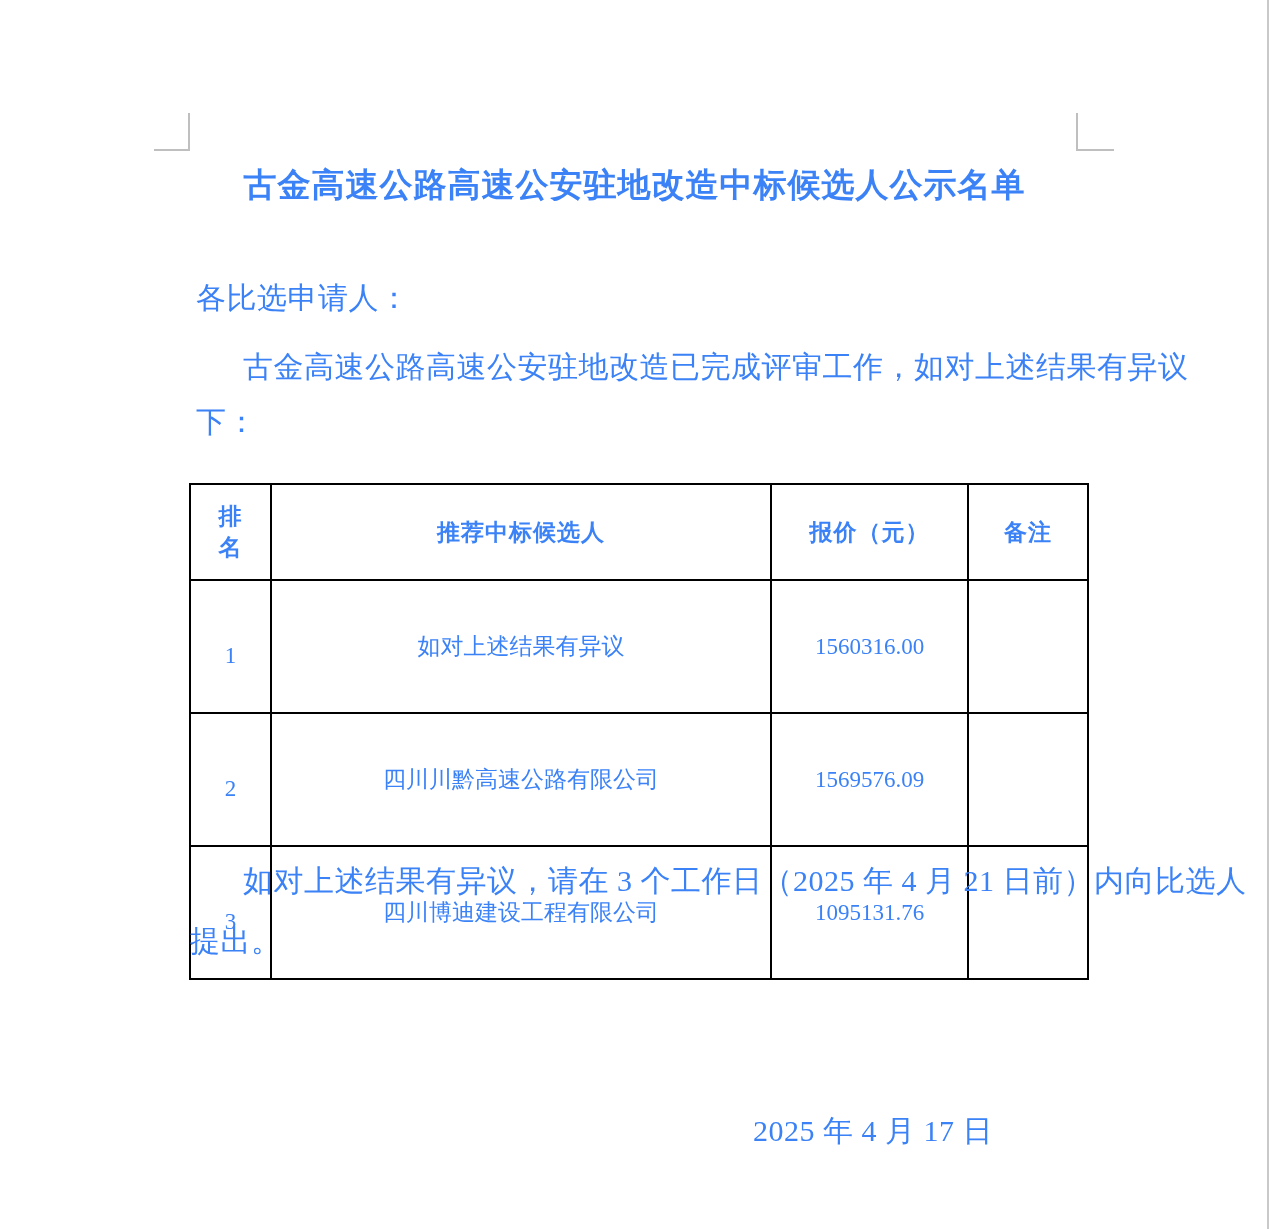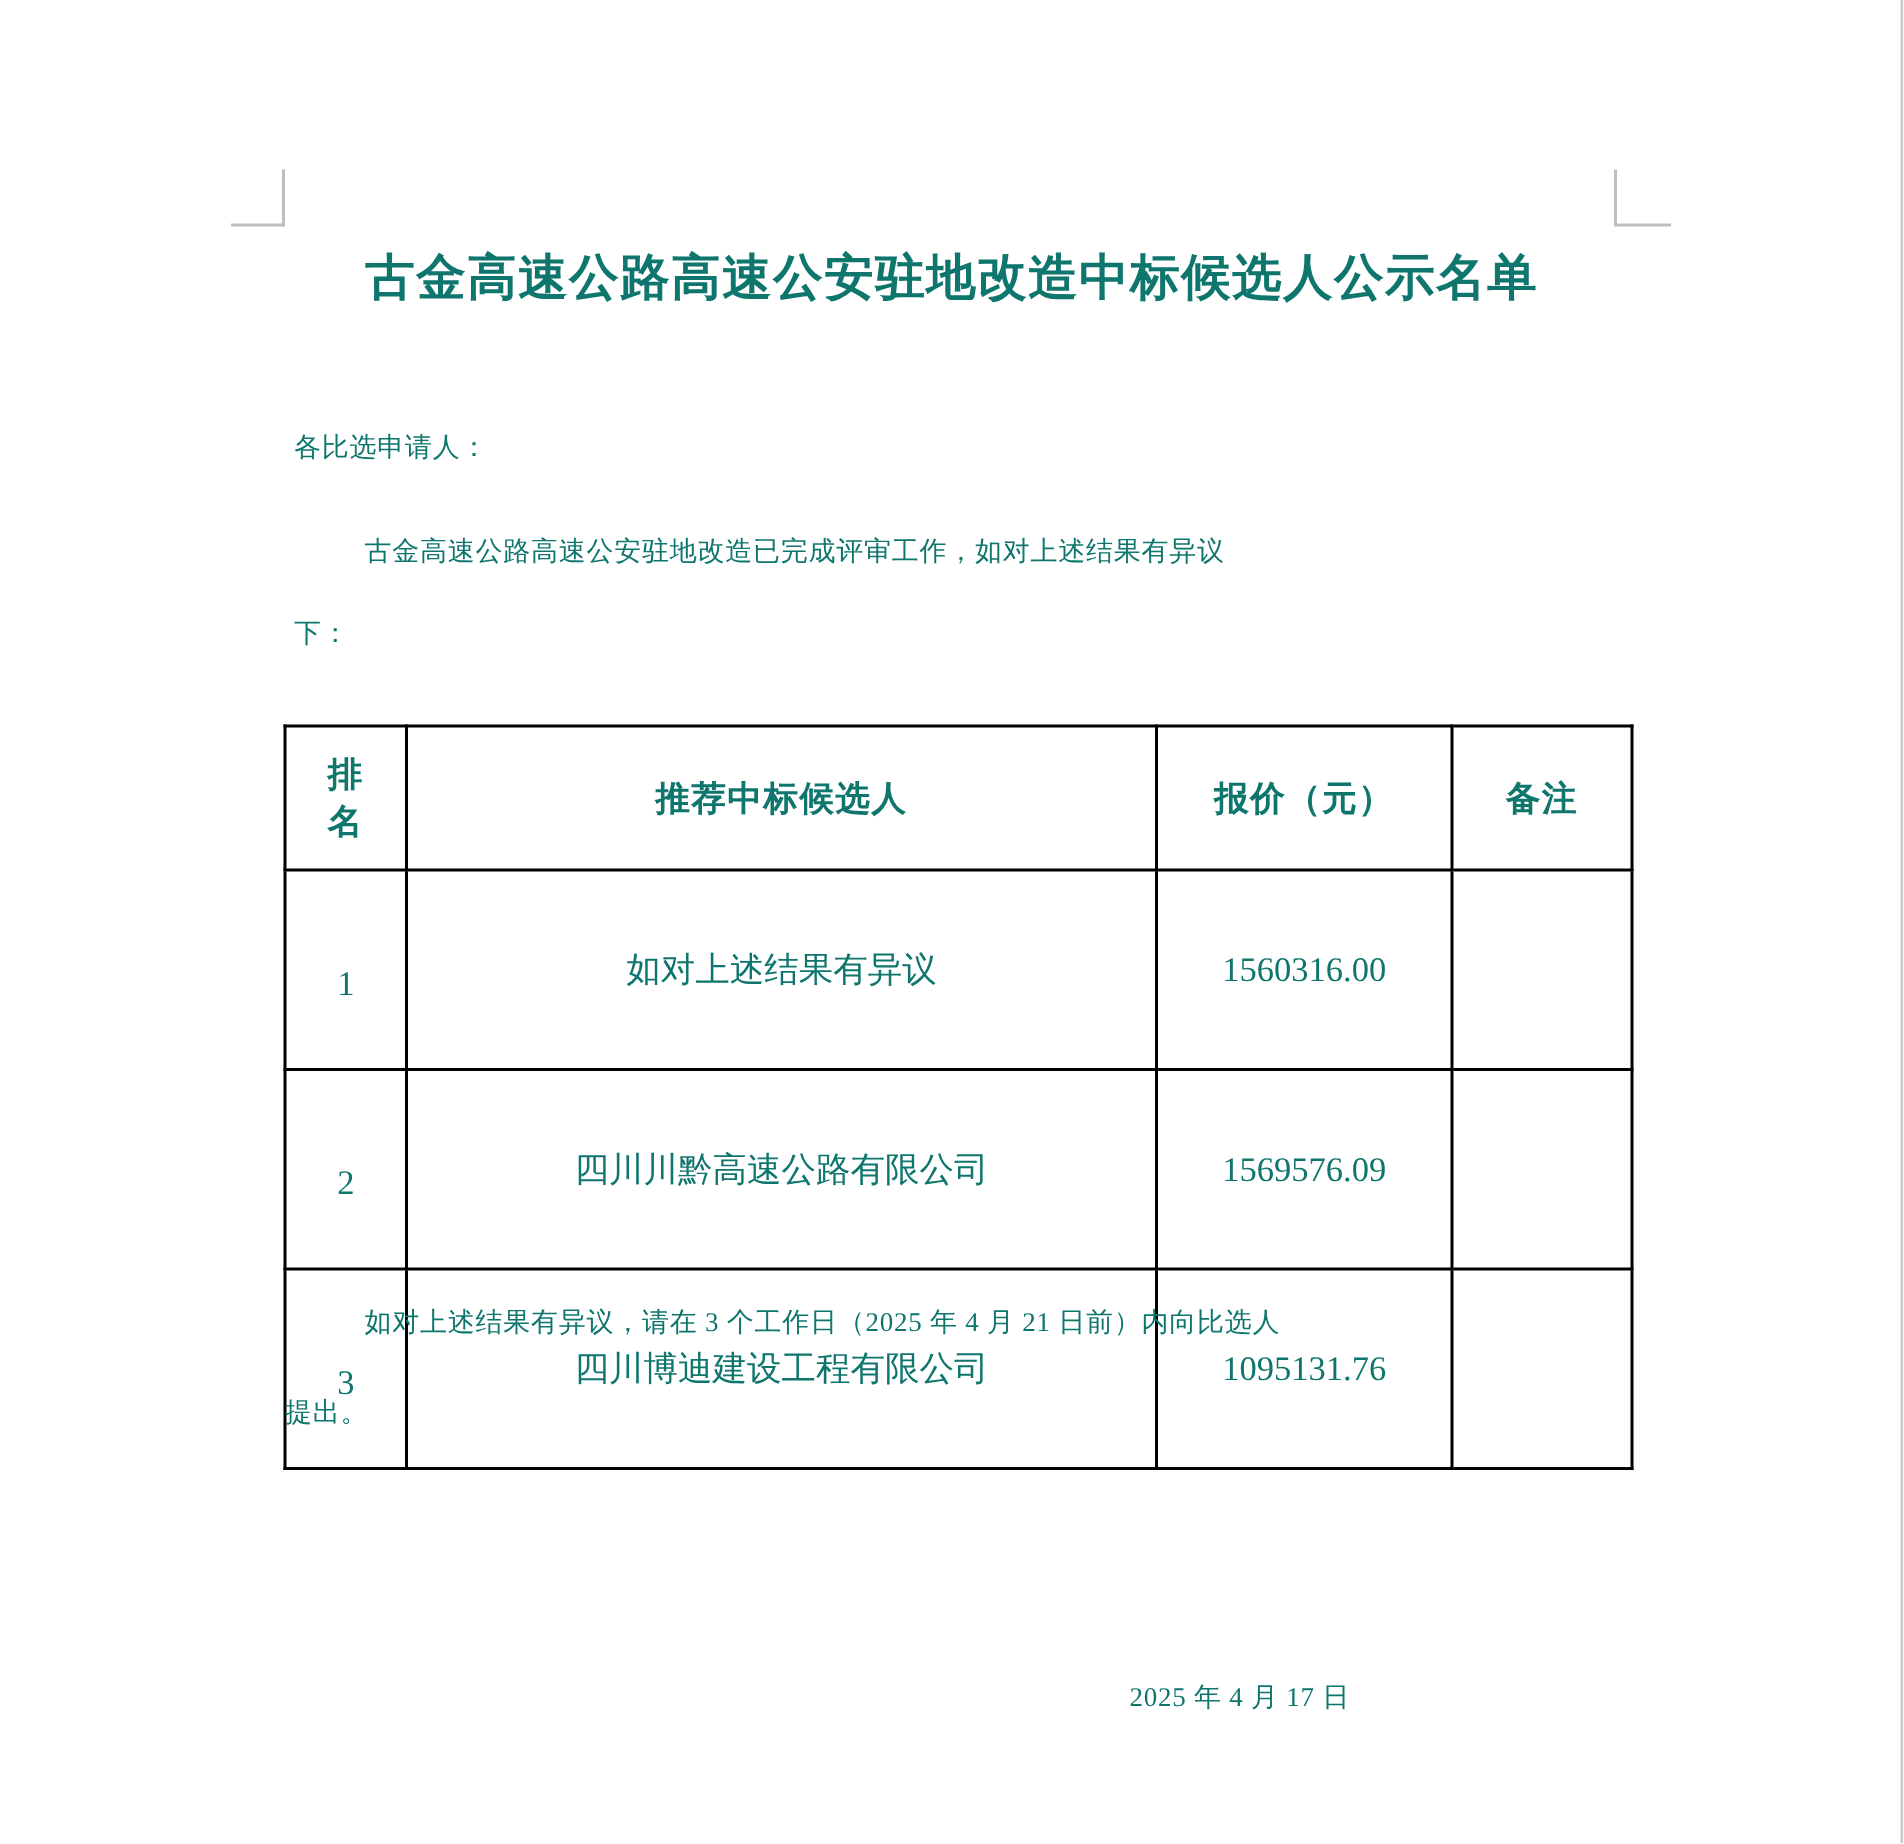--- a/index.html
+++ b/index.html
@@ -6,21 +6,21 @@
     margin: 0;
     padding: 0;
     background: #ffffff;
   }
   .page {
     position: relative;
     width: 1269px;
     height: 1229px;
     background: #ffffff;
     font-family: "Liberation Serif", "DejaVu Serif", serif;
-    color: #0f766e;
+    color: #3b82f6;
     overflow: hidden;
   }
   
   .edge-line {
     position: absolute;
     top: 0;
     right: 0;
     width: 2px;
     height: 100%;
     background: #c9c9c9;
@@ -41,21 +41,21 @@
     top: 163px;
     width: 100%;
     text-align: center;
     font-size: 33px;
     font-weight: bold;
     letter-spacing: 1px;
     white-space: nowrap;
   }
   .body-line {
     position: absolute;
-    font-size: 18px;
+    font-size: 30px;
     line-height: 30px;
     white-space: nowrap;
     letter-spacing: 0.5px;
   }
   .salutation { left: 196px; top: 283px; }
   .intro-l1   { left: 243px; top: 352px; }
   .intro-l2   { left: 196px; top: 407px; }
   .objection-l1 { left: 243px; top: 866px; }
   .objection-l2 { left: 190px; top: 926px; }
   .sign-company { left: 703px; top: 1061px; }

